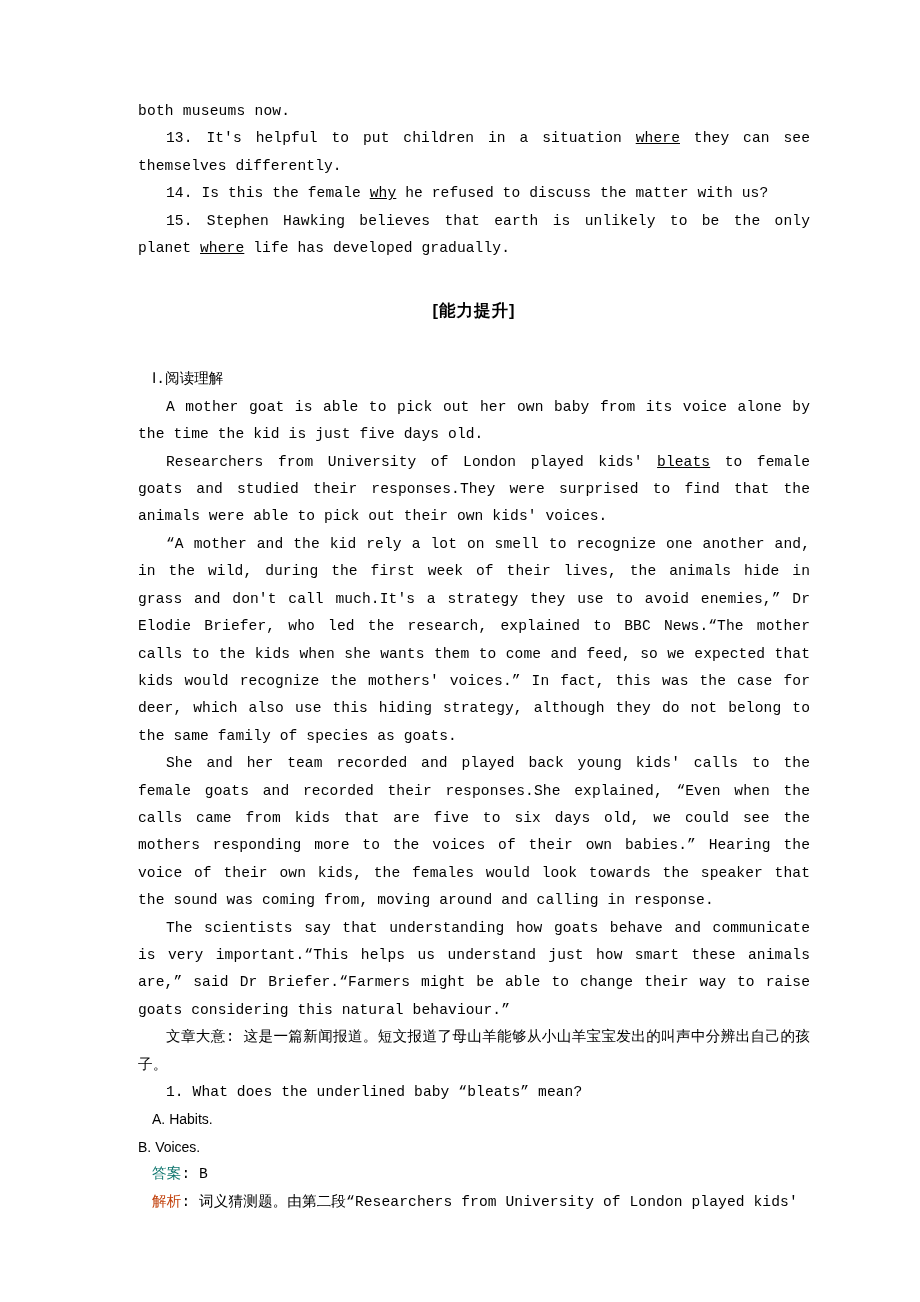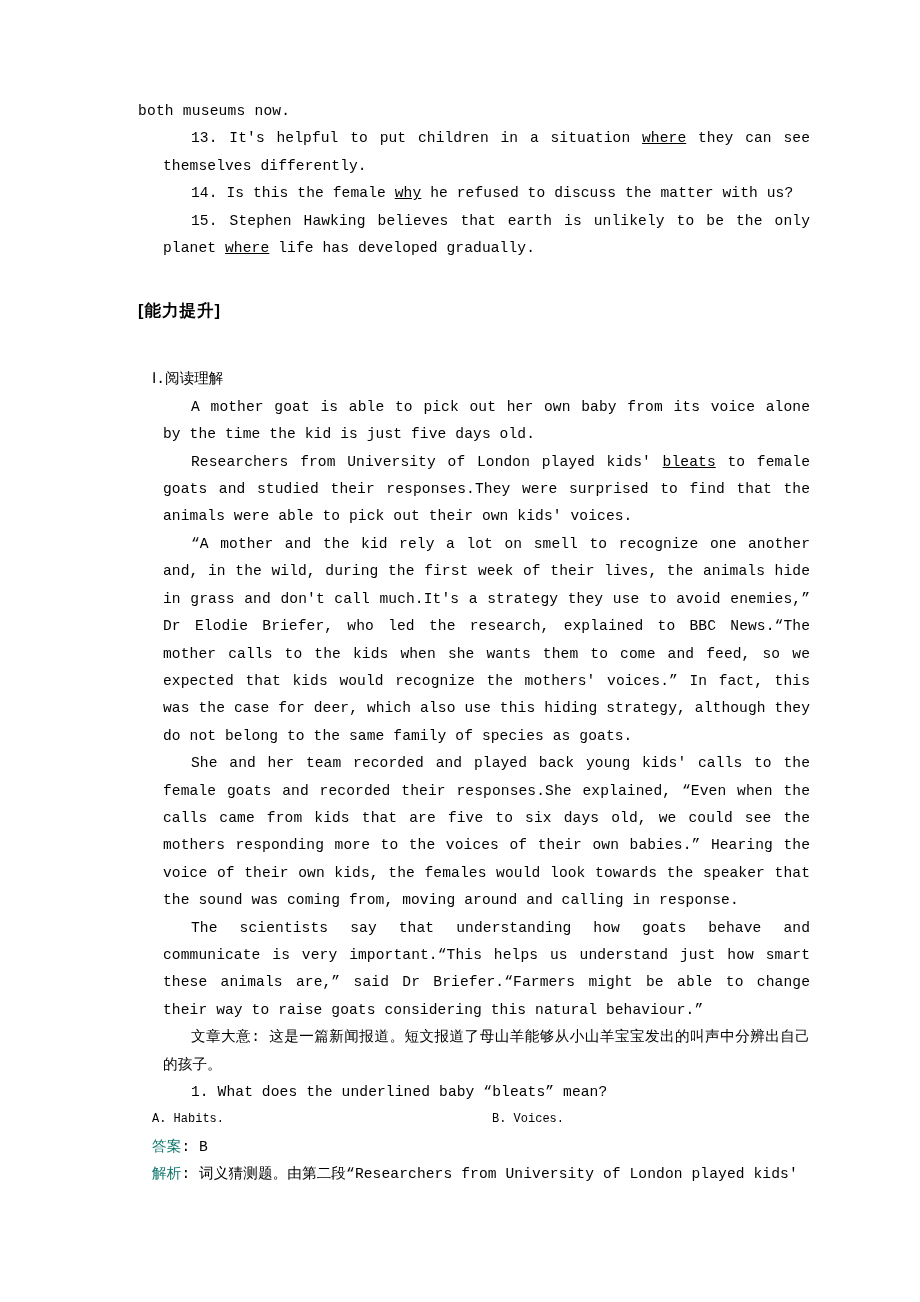--- a/index.html
+++ b/index.html
@@ -33,62 +33,63 @@
     font-family: "Liberation Mono", monospace;
     font-size: 14.6px;
     line-height: 27.4px;
     letter-spacing: 0.1px;
     text-align: justify;
     text-justify: inter-character;
     white-space: normal;
   }
   .indent {
     text-indent: 28px;
-    margin-left: 25px;
   }
   .u {
     text-decoration: underline;
   }
   .section-title {
+    text-align: center;
     font-family: "Liberation Sans", sans-serif;
     font-size: 16.5px;
     font-weight: bold;
     letter-spacing: 1px;
     margin: 38px 0 34px 0;
   }
   .subhead {
     font-family: "Liberation Mono", monospace;
     font-size: 14.6px;
     line-height: 27.4px;
     text-indent: 14px;
     margin-top: 44px;
   }
   .cn {
     font-family: Liberation Mono, monospace;
   }
   .choices {
     display: flex;
-    font-family: Liberation Mono, monospace;
-    font-size: 12px;
+    font-family: Liberation Sans, sans-serif;
+    font-size: 14px;
     line-height: 27.4px;
     text-indent: 0;
+    flex-direction: column;
   }
   .choices .c1 {
     width: 354px;
     padding-left: 14px;
     box-sizing: border-box;
   }
   .choices .c2 {
     flex: 1;
   }
   .ans-label {
     color: #0f766e;
   }
   .exp-label {
-    color: #0f766e;
+    color: #c2410c;
     font-family: Liberation Mono, monospace;
   }
 </style>
 </head>
 <body>
 
 <div class="page">
 
   <div class="line">both museums now.</div>
 

